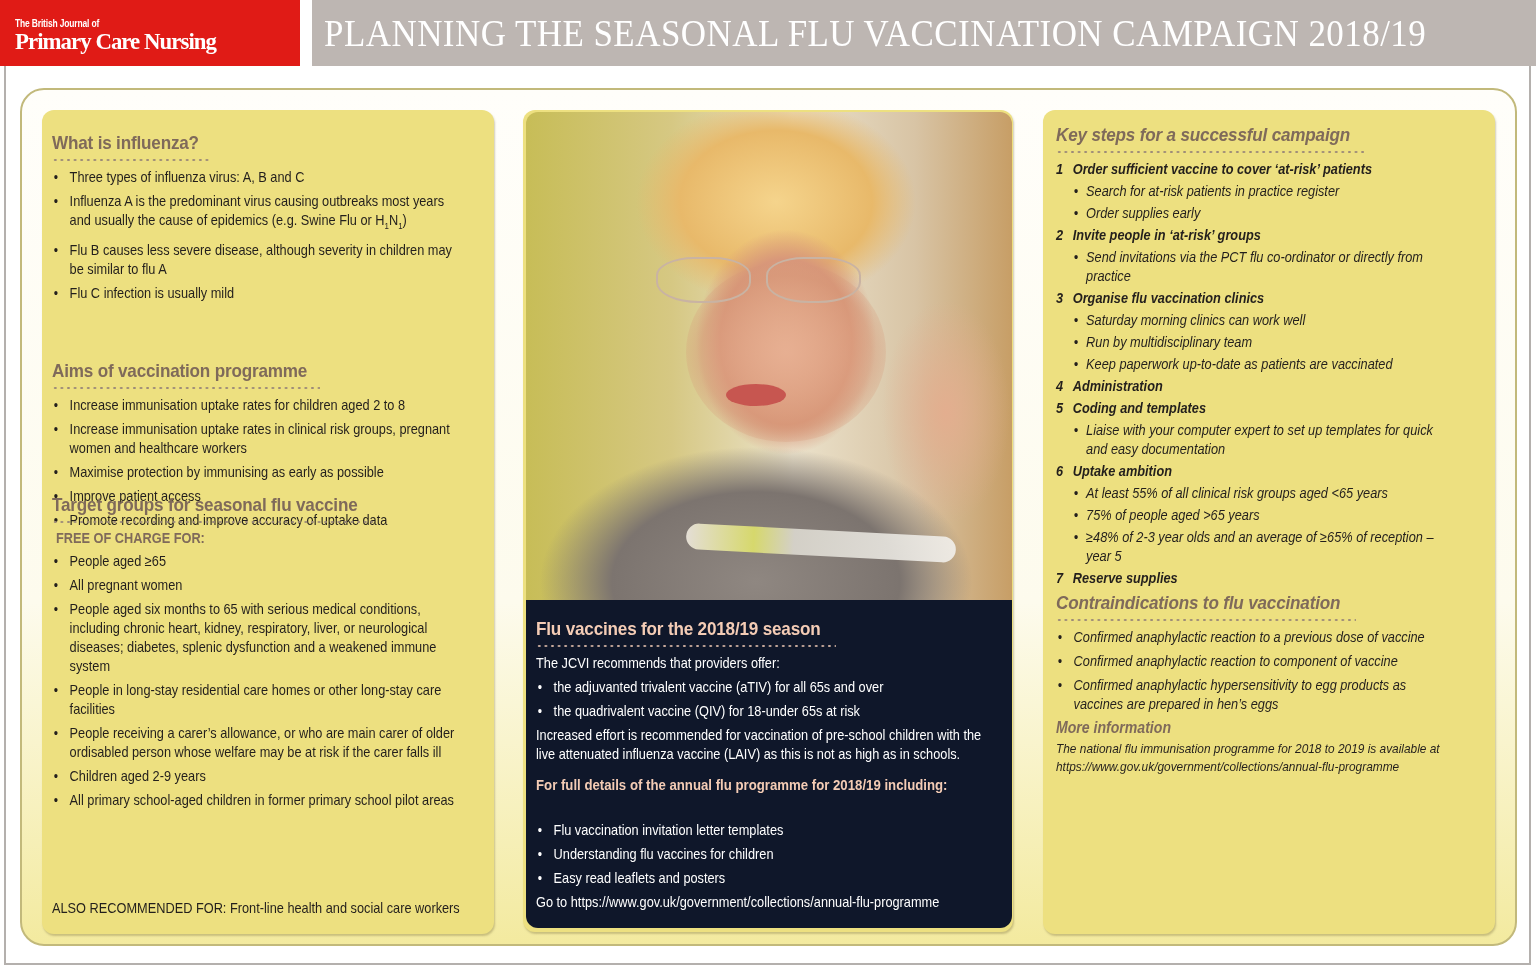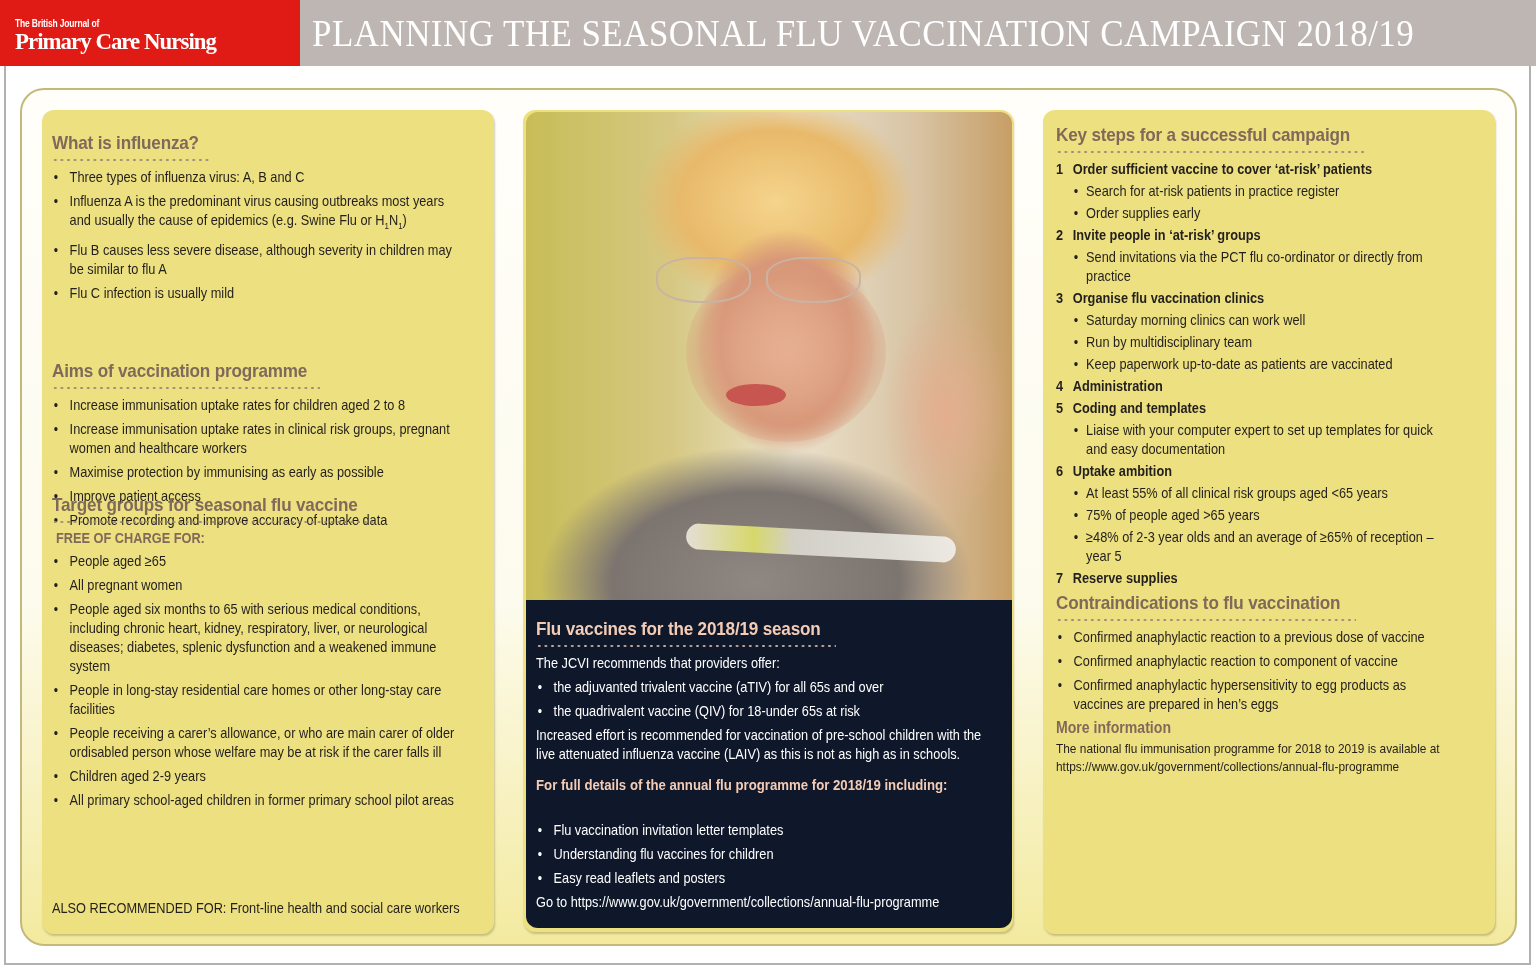--- a/index.html
+++ b/index.html
@@ -1,20 +1,20 @@
 <!DOCTYPE html>
 <html><head>
   <meta charset="utf-8">
   <style>
     * { box-sizing: border-box; margin: 0; padding: 0; }
     html, body { width: 1536px; height: 969px; background: #ffffff; overflow: hidden; }
     body { font-family: "Liberation Sans", "DejaVu Sans", sans-serif; color: #231f1c; position: relative; }
 
     
-    .header { position: absolute; left: 0; top: 0; width: 1536px; height: 72px; display: flex; }
+    .header { position: absolute; left: 0; top: 0; width: 1536px; height: 72px; display: flex; gap: 12px; }
     .brand { width: 300px; height: 66px; background: #e01b16; padding: 18px 0 0 15px; color: #fff; }
     .brand .small { font-size: 10px; font-weight: bold; line-height: 11px; letter-spacing: -0.2px; transform: scaleX(0.85); transform-origin: left; }
     .brand .big { font-family: "Liberation Serif", "DejaVu Serif", serif; font-size: 24px; font-weight: bold; line-height: 24px; letter-spacing: -1px; transform: scaleX(0.95); transform-origin: left; white-space: nowrap; }
     .title-bar { flex: 1; height: 66px; background: #bdb6b2; display: flex; align-items: center; padding-left: 12px; }
     .title-bar h1 { font-family: "Liberation Serif", "DejaVu Serif", serif; font-weight: normal; color: #ffffff; font-size: 38px; letter-spacing: 0.5px; transform: scaleX(0.92); transform-origin: left; white-space: nowrap; }
 
     
     .frame { position: absolute; left: 4px; top: 66px; width: 1527px; height: 899px; border-left: 2px solid #b4b0ad; border-right: 2px solid #b4b0ad; border-bottom: 2px solid #b4b0ad; }
     .outer-rounded { position: absolute; left: 20px; top: 88px; width: 1497px; height: 858px; border: 2px solid #c2b97b; border-radius: 24px; background: linear-gradient(180deg, #fffefa 0%, #fdfbed 60%, #f3ea9f 100%); }
 
@@ -152,21 +152,21 @@
   <ul class="bul" style="width:430px;margin-top:28px;">
     <li>Flu vaccination invitation letter templates</li>
     <li>Understanding flu vaccines for children</li>
     <li>Easy read leaflets and posters</li>
   </ul>
   <div class="txt" style="white-space:nowrap;">Go to https://www.gov.uk/government/collections/annual-flu-programme</div>
 </div>
 
 <div class="panel panel-right"></div>
 
-<div class="rp" style="top:124px;">
+<div class="rp" style="top:124px;font-style:italic;">
   <div class="h2">Key steps for a successful campaign</div>
   <div class="dots" style="width:310px;"></div>
 
   <div class="step">
       <span class="num">1</span>
       <span>Order sufficient vaccine to cover ‘at-risk’ patients</span>
     </div>
   <ul class="sub-bul" style="width:384px;">
     <li>Search for at-risk patients in practice register</li>
     <li>Order supplies early</li>

